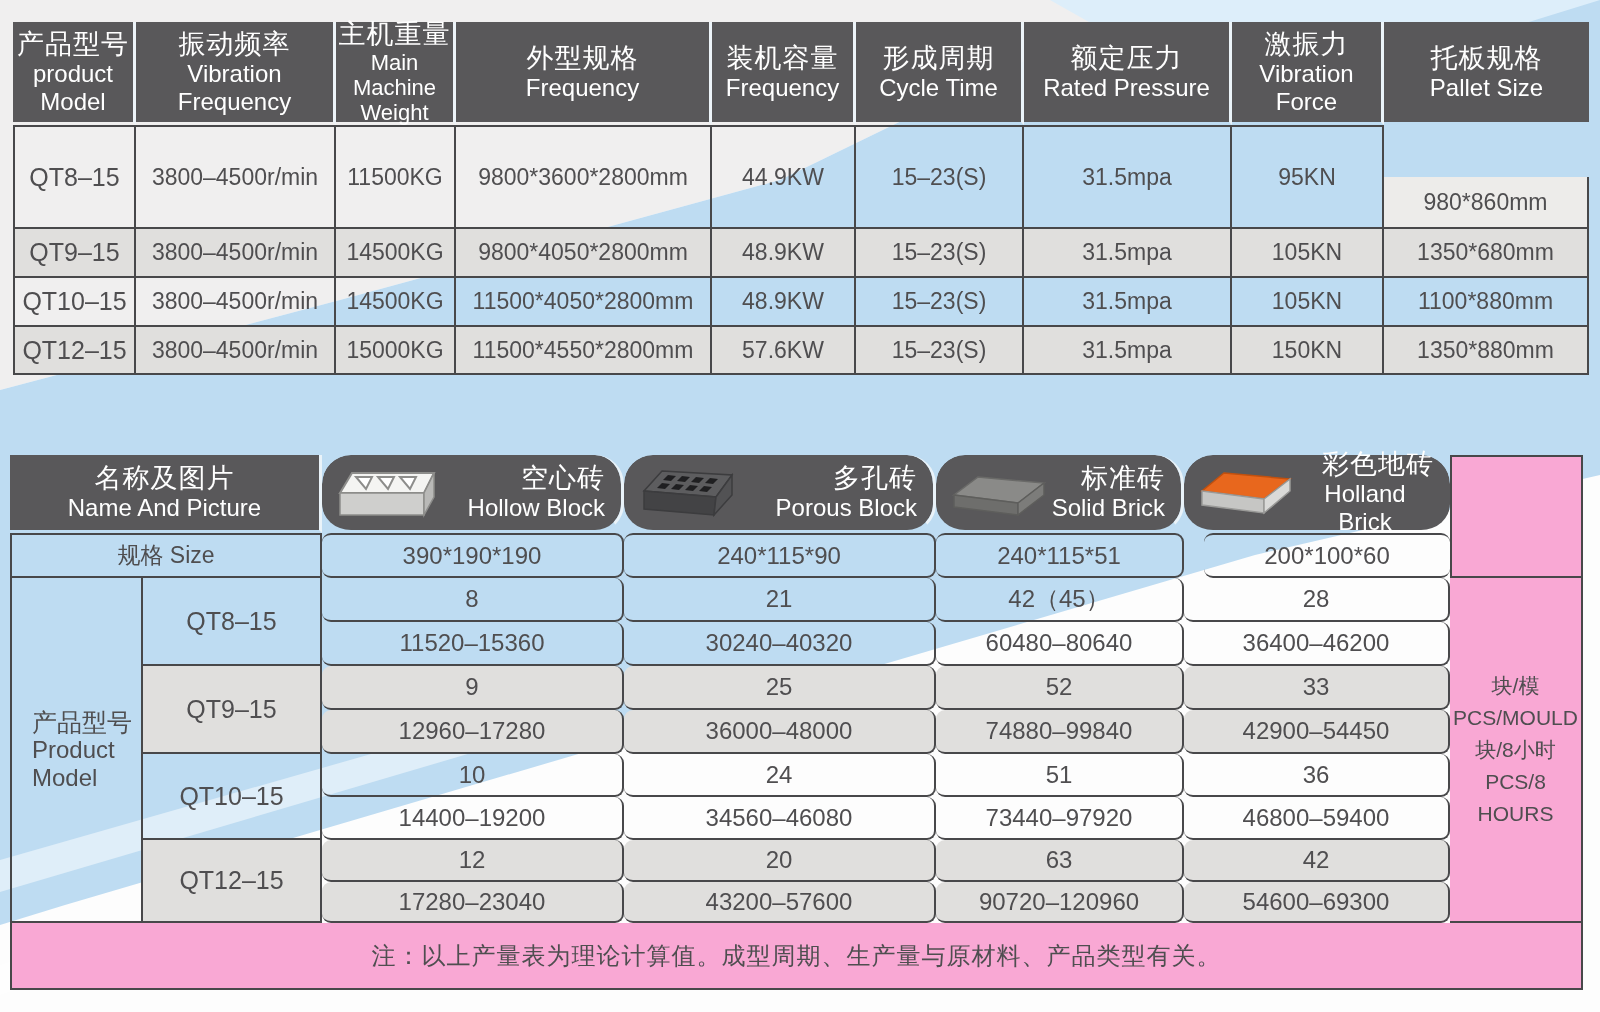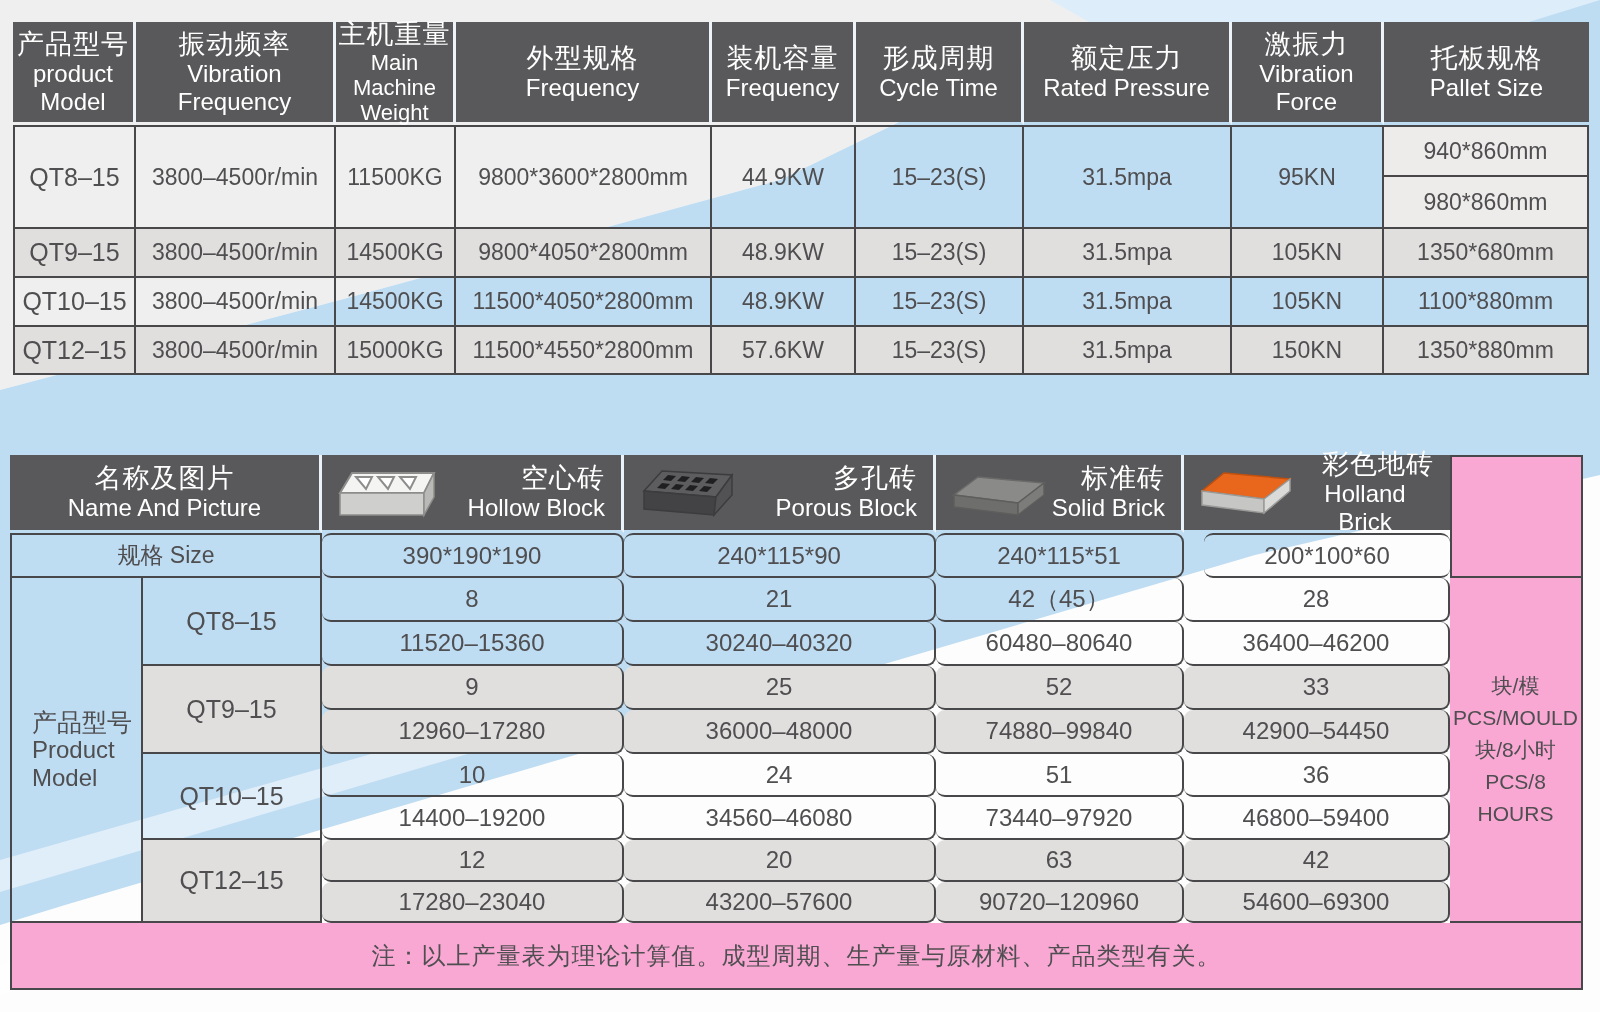--- a/index.html
+++ b/index.html
@@ -30,21 +30,21 @@
     border-right:2px solid #48484a;border-bottom:2px solid #48484a;
     font-size:23px;padding:0 2px;
   }
   .bl{border-left:2px solid #48484a;}
   .bt{border-top:2px solid #48484a;}
   .nbr{border-right:none;margin-left:20px;}
   .gray{background:#e0dfdd;}
   .lt{background:#edecea;}
   .white{background:#f9a8d4;}
   
-  .pic{flex-direction:row;justify-content:space-between;padding:0 16px;}
+  .pic{flex-direction:row;justify-content:space-between;padding:0 16px;border-radius:29px;}
   .pic .txt{display:flex;flex-direction:column;align-items:flex-end;}
   .val{font-size:24px;border-radius:9px;}
   .model{font-size:25px;}
   .units{font-size:21px;line-height:32px;}
   .leftal{align-items:flex-start;text-align:left;padding-left:20px;}
   .note{font-size:24px;letter-spacing:1px;}
   .icon{flex:0 0 auto;}
 </style>
 </head>
 <body>
@@ -100,21 +100,20 @@
     </div>
 
   <div class="cell bl bt model" style="grid-area:2/1/4/2">QT8–15</div>
   <div class="cell bt" style="grid-area:2/2/4/3">3800–4500r/min</div>
   <div class="cell bt" style="grid-area:2/3/4/4">11500KG</div>
   <div class="cell bt" style="grid-area:2/4/4/5">9800*3600*2800mm</div>
   <div class="cell bt" style="grid-area:2/5/4/6">44.9KW</div>
   <div class="cell bt" style="grid-area:2/6/4/7">15–23(S)</div>
   <div class="cell bt" style="grid-area:2/7/4/8">31.5mpa</div>
   <div class="cell bt" style="grid-area:2/8/4/9">95KN</div>
-  <div class="cell bt lt" style="grid-area:2/9/3/10">940*860mm</div>
   <div class="cell lt" style="grid-area:3/9/4/10">980*860mm</div>
 
   <div class="cell bl gray model" style="grid-area:4/1/5/2">QT9–15</div>
   <div class="cell gray" style="grid-area:4/2/5/3">3800–4500r/min</div>
   <div class="cell gray" style="grid-area:4/3/5/4">14500KG</div>
   <div class="cell gray" style="grid-area:4/4/5/5">9800*4050*2800mm</div>
   <div class="cell gray" style="grid-area:4/5/5/6">48.9KW</div>
   <div class="cell gray" style="grid-area:4/6/5/7">15–23(S)</div>
   <div class="cell gray" style="grid-area:4/7/5/8">31.5mpa</div>
   <div class="cell gray" style="grid-area:4/8/5/9">105KN</div>

